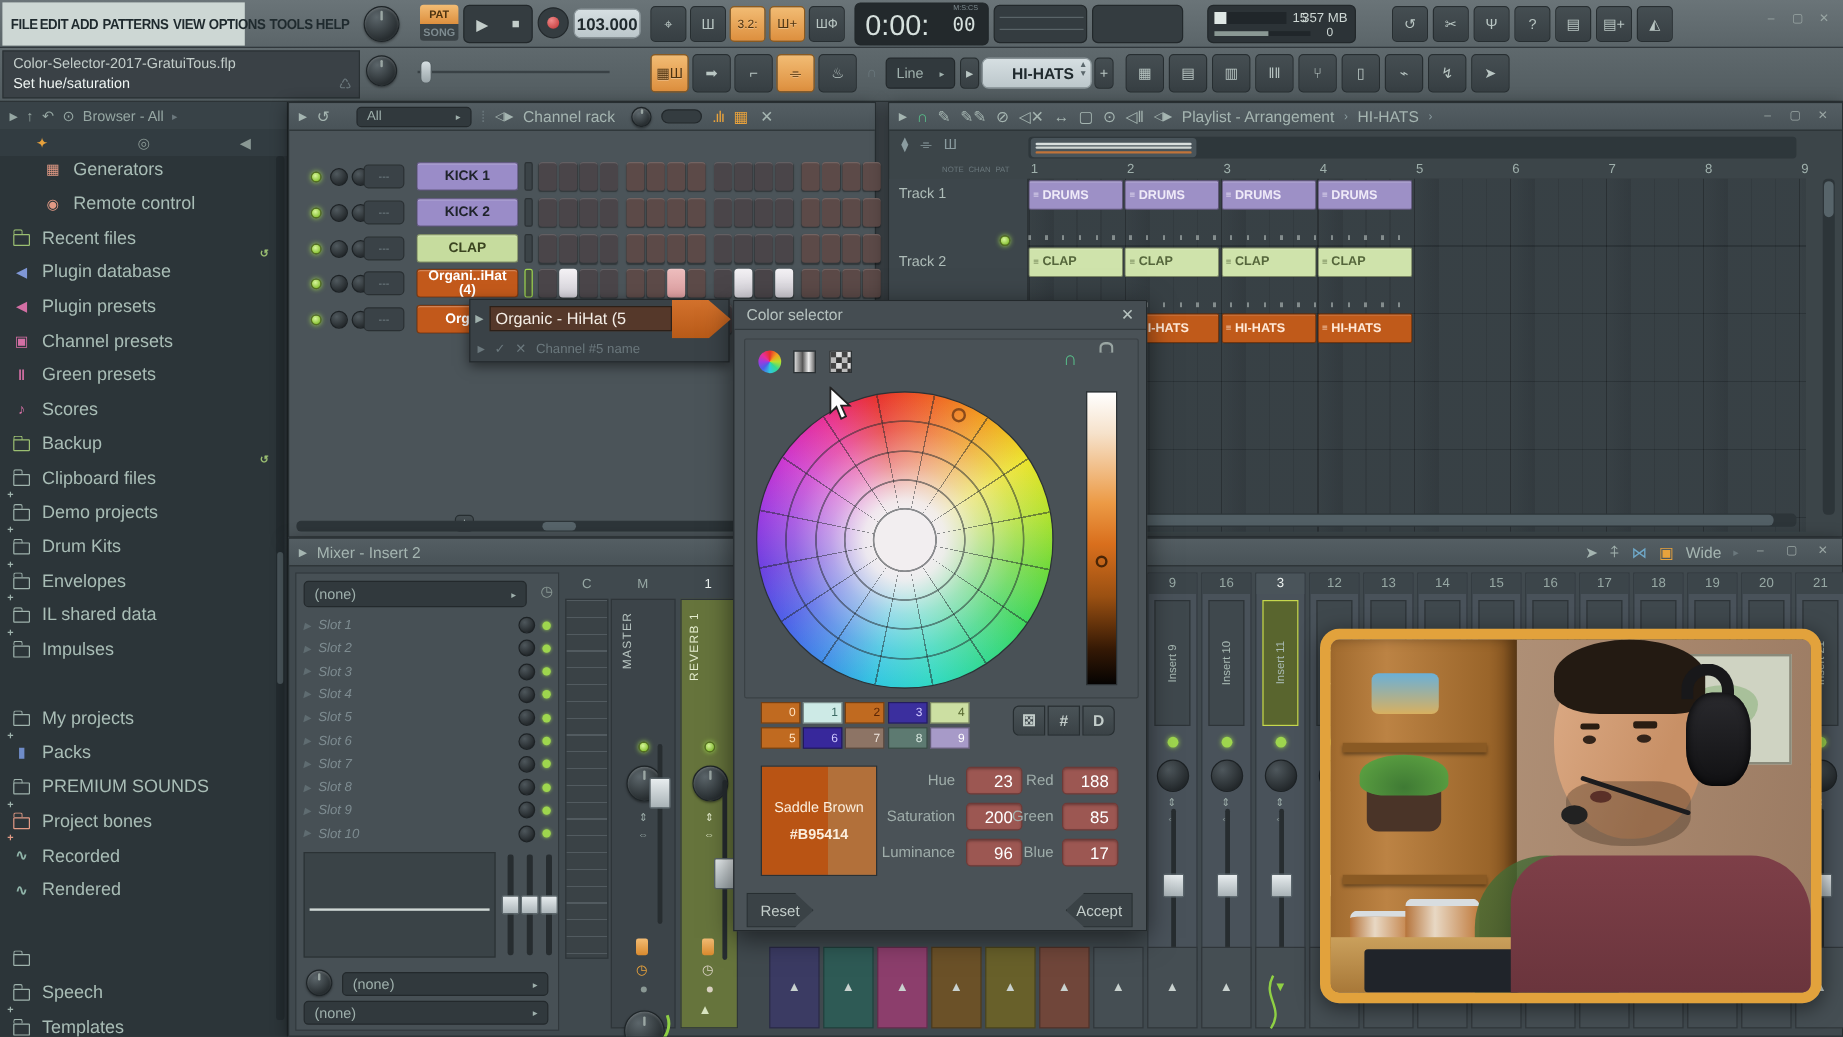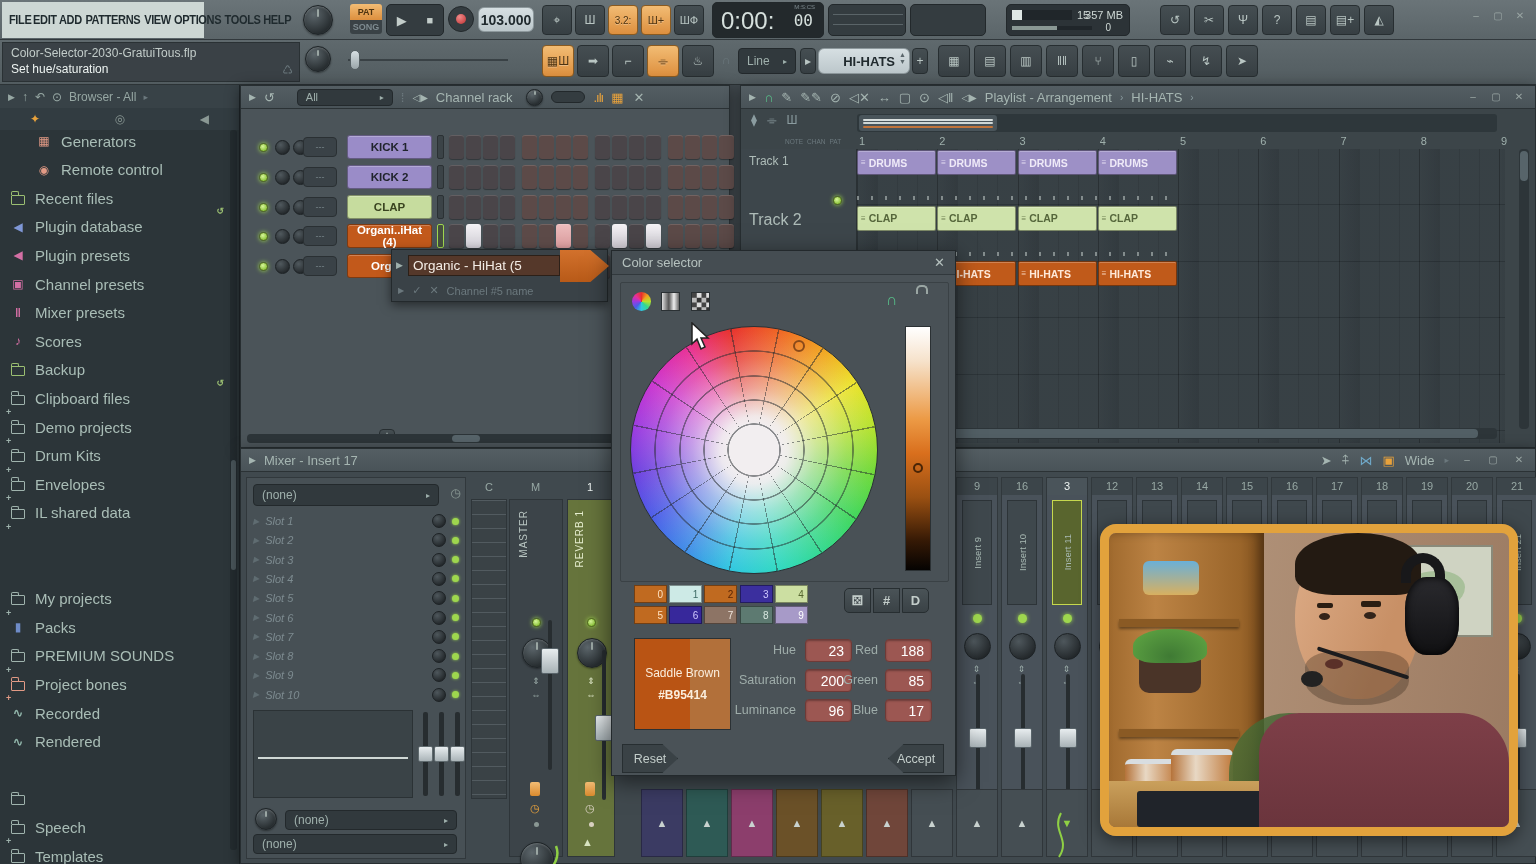--- a/index.html
+++ b/index.html
@@ -218,21 +218,21 @@
     </div>
     <div class="abs row" style="right:8px;top:10px;gap:6px;">
       <span class="winbtn">–</span>
       <span class="winbtn">▢</span>
       <span class="winbtn">✕</span>
     </div>
   </div>
 
   <div id="topbar2">
     <div class="abs" style="left:2px;top:2px;width:298px;height:40px;background:#3a4146;border:1px solid #2a3134;padding:3px 8px;">
-      <div style="font-size:12px;color:#c3cdca;">Color-Selector-2030-GratuiTous.flp</div>
+      <div style="font-size:12px;color:#c3cdca;">Color-Selector-2017-GratuiTous.flp</div>
       <div style="font-size:12px;color:#eef4f2;margin-top:2px;">Set hue/saturation</div>
       <span style="position:absolute;right:6px;bottom:4px;color:#6b787d;">♺</span>
     </div>
     <div class="abs knob" style="left:305px;top:6px;width:26px;height:26px;"></div>
     <div class="abs" style="left:348px;top:19px;width:160px;height:2px;background:#39414556;background:#394145;"></div>
     <div class="abs" style="left:350px;top:10px;width:10px;height:20px;background:linear-gradient(#d6dfe2,#9aa5a9);border-radius:5px;border:1px solid #555f63;"></div>
     <div class="abs row" style="left:542px;top:5px;gap:3px;">
       <div class="icon-btn orange" style="width:32px;height:32px;">▦Ш</div>
       <div class="icon-btn" style="width:32px;height:32px;">➡</div>
       <div class="icon-btn" style="width:32px;height:32px;">⌐</div>
@@ -317,21 +317,21 @@
         <span class="bi channel-icon" style="color: rgb(211, 111, 164);">
           <i style="font-style:normal;display:inline-block;"></i>
         </span>
         <span>Channel presets</span>
       </div>
 
       <div class="b-item" style="--i: 6;">
         <span class="bi faders-icon" style="color: rgb(211, 111, 164);">
           <i style="font-style:normal;display:inline-block;"></i>
         </span>
-        <span>Mixer presets</span>
+        <span>Green presets</span>
       </div>
 
       <div class="b-item" style="--i: 7;">
         <span class="bi note-icon" style="color: rgb(211, 111, 164);">
           <i style="font-style:normal;display:inline-block;"></i>
         </span>
         <span>Scores</span>
       </div>
 
       <div class="b-item" style="--i: 8;">
@@ -369,20 +369,26 @@
         <span>Envelopes</span>
       </div>
 
       <div class="b-item" style="--i: 13;">
         <span class="bi folder-plus-icon" style="color: rgb(159, 179, 173);">
           <i style="font-style:normal;display:inline-block;" class="fold"></i>
         </span>
         <span>IL shared data</span>
       </div>
 
+      <div class="b-item" style="--i: 14;">
+        <span class="bi folder-icon" style="color: rgb(159, 179, 173);">
+          <i style="font-style:normal;display:inline-block;" class="fold"></i>
+        </span>
+        <span>Impulses</span>
+      </div>
 
 
       <div class="b-item" style="--i: 16;">
         <span class="bi folder-plus-icon" style="color: rgb(159, 179, 173);">
           <i style="font-style:normal;display:inline-block;" class="fold"></i>
         </span>
         <span>My projects</span>
       </div>
 
       <div class="b-item" style="--i: 17;">
@@ -749,21 +755,21 @@
       <span class="bar-num" style="--i: 5;">6</span>
 
       <span class="bar-num" style="--i: 6;">7</span>
 
       <span class="bar-num" style="--i: 7;">8</span>
 
       <span class="bar-num" style="--i: 8;">9</span>
 
       <div class="abs" style="left: 8px; top: calc(68px + var(--i)*56.5px); color: rgb(174, 188, 184); font-size: 12px; --i: 0;">Track 1</div>
 
-      <div class="abs" style="left: 8px; top: calc(68px + var(--i)*56.5px); color: rgb(174, 188, 184); font-size: 16px; --i: 1;">Track 2</div>
+      <div class="abs" style="left: 8px; top: calc(68px + var(--i)*56.5px); color: rgb(174, 188, 184); font-size: 12px; --i: 1;">Track 2</div>
 
     <span class="led" style="left:92px;top:110px;"></span>
 
       <div class="clip" style="--i: 0; background: rgb(157, 144, 198); color: rgb(239, 234, 248); --bar: 0; --row: 0;">
         <span class="cicon">≡</span>
         <span>DRUMS</span>
       </div>
 
       <div class="clip" style="--i: 1; background: rgb(157, 144, 198); color: rgb(239, 234, 248); --bar: 1; --row: 0;">
         <span class="cicon">≡</span>
@@ -826,21 +832,21 @@
         <div class="h"></div>
       </div>
     <div id="pl-hscroll">
         <div class="h"></div>
       </div>
   </div>
 
   <div id="mixer" class="win">
     <div class="whead">
       <span style="font-size:9px;">▶</span>
-      <span>Mixer - Insert 17</span>
+      <span>Mixer - Insert 2</span>
       <span style="margin-left:auto;display:flex;gap:10px;align-items:center;">
         <span>➤</span>
         <span>⍏</span>
         <span style="color:#6fa8c8;">⋈</span>
         <span style="color:#e8a23c;">▣</span>
         <span>Wide</span>
         <span style="font-size:9px;color:#6b787d;">▸</span>
         <span class="winbtn">–</span>
         <span class="winbtn">▢</span>
         <span class="winbtn">✕</span>

